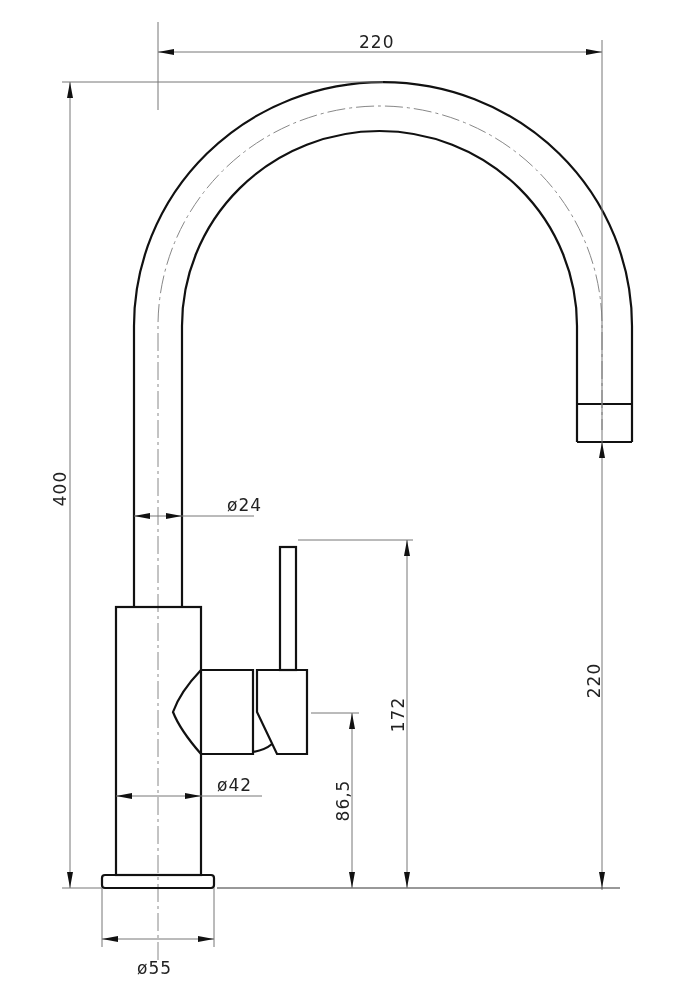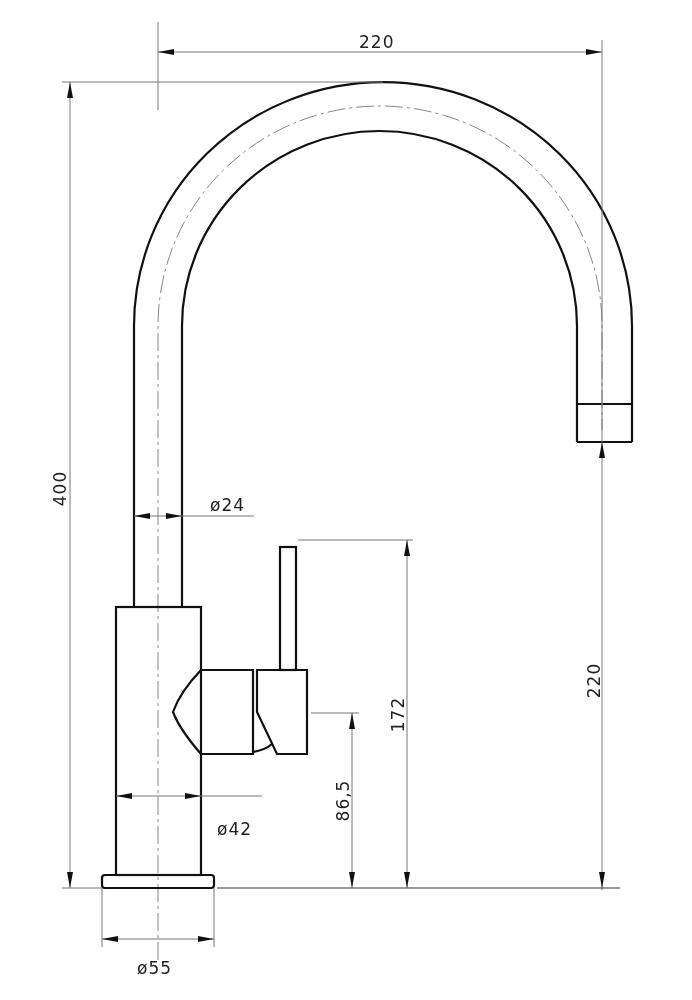--- a/index.html
+++ b/index.html
@@ -77,15 +77,15 @@
   <line class="dim" x1="102" y1="939" x2="214" y2="939"></line>
   <polygon class="arrow" points="102,939 118,936 118,942"></polygon>
   <polygon class="arrow" points="214,939 198,936 198,942"></polygon>
 </svg>
 
 <div class="lbl" style="left:359px;top:34px;">220</div>
 <div class="lbl rot" style="left:40px;top:480px;width:40px;text-align:center;">400</div>
 <div class="lbl rot" style="left:574px;top:672px;width:40px;text-align:center;">220</div>
 <div class="lbl rot" style="left:378px;top:706px;width:40px;text-align:center;">172</div>
 <div class="lbl rot" style="left:318px;top:792px;width:50px;text-align:center;">86,5</div>
-<div class="lbl" style="left:210px;top:497px;">ø24</div>
-<div class="lbl" style="left:217px;top:777px;margin-top:44px;">ø42</div>
+<div class="lbl" style="left:227px;top:497px;">ø24</div>
+<div class="lbl" style="left:217px;top:777px;">ø42</div>
 <div class="lbl" style="left:137px;top:960px;">ø55</div>
 
 </body></html>

